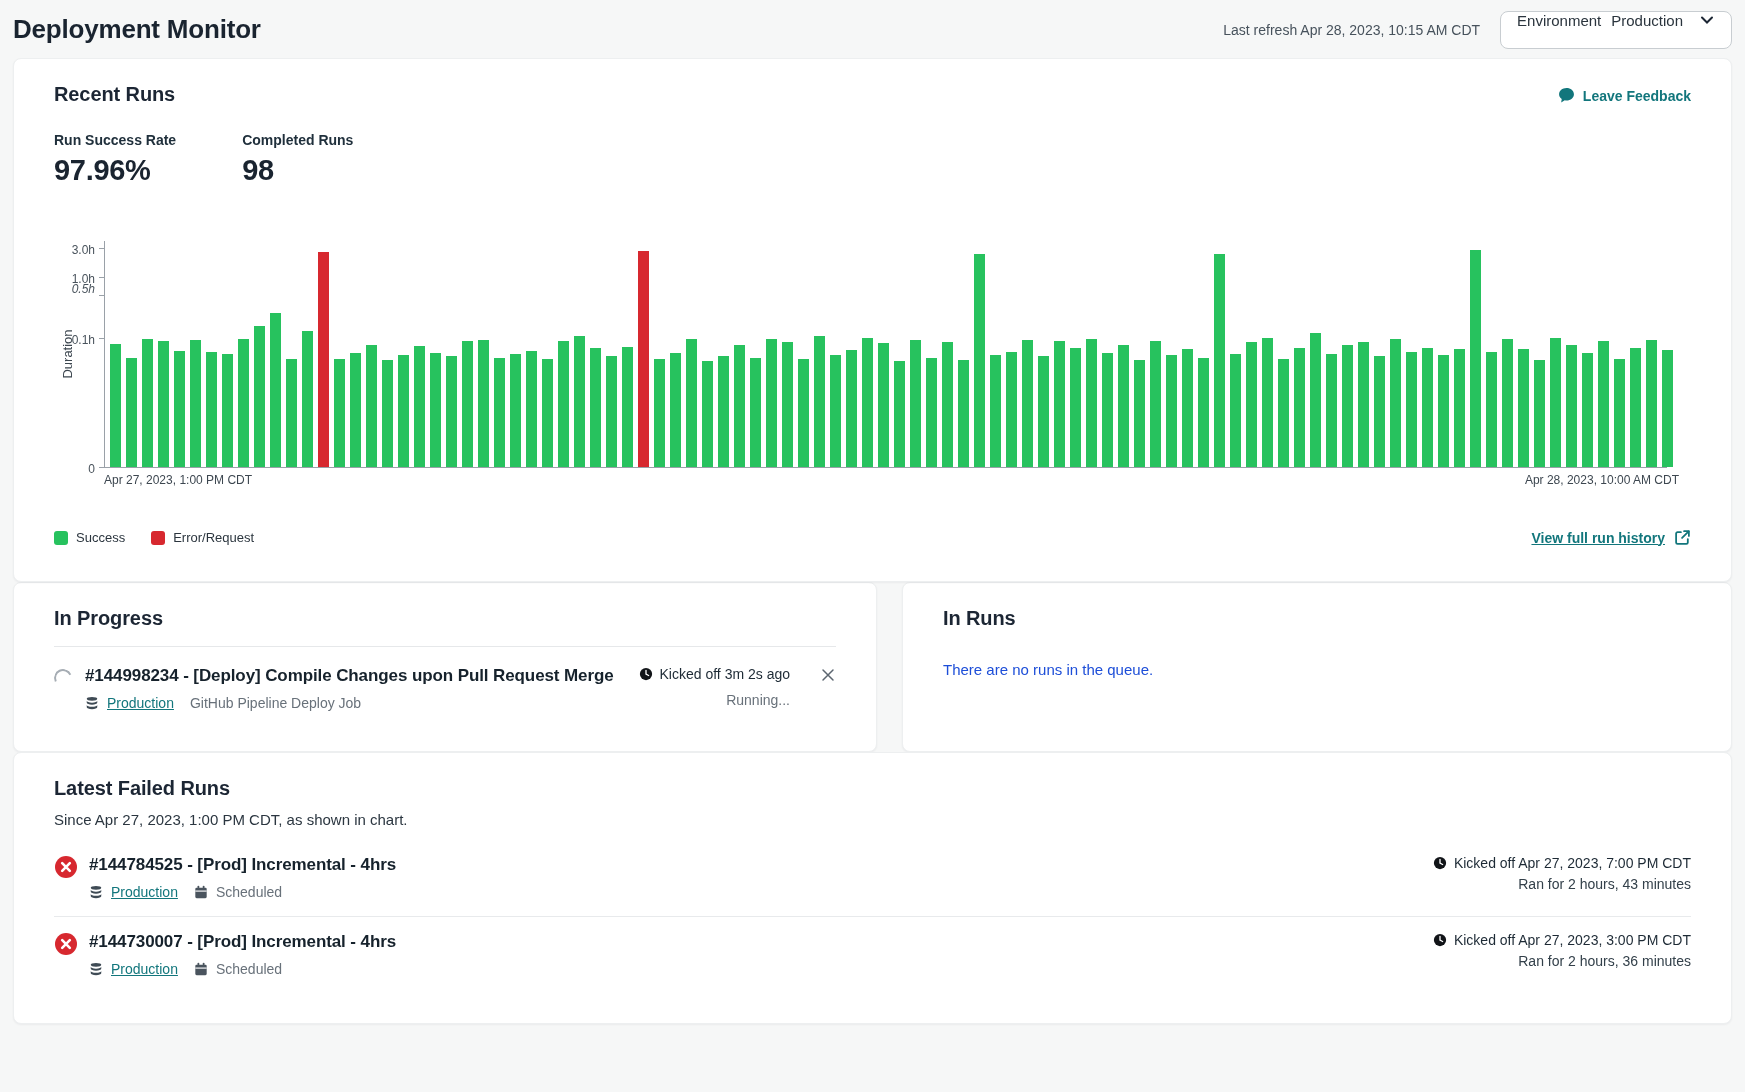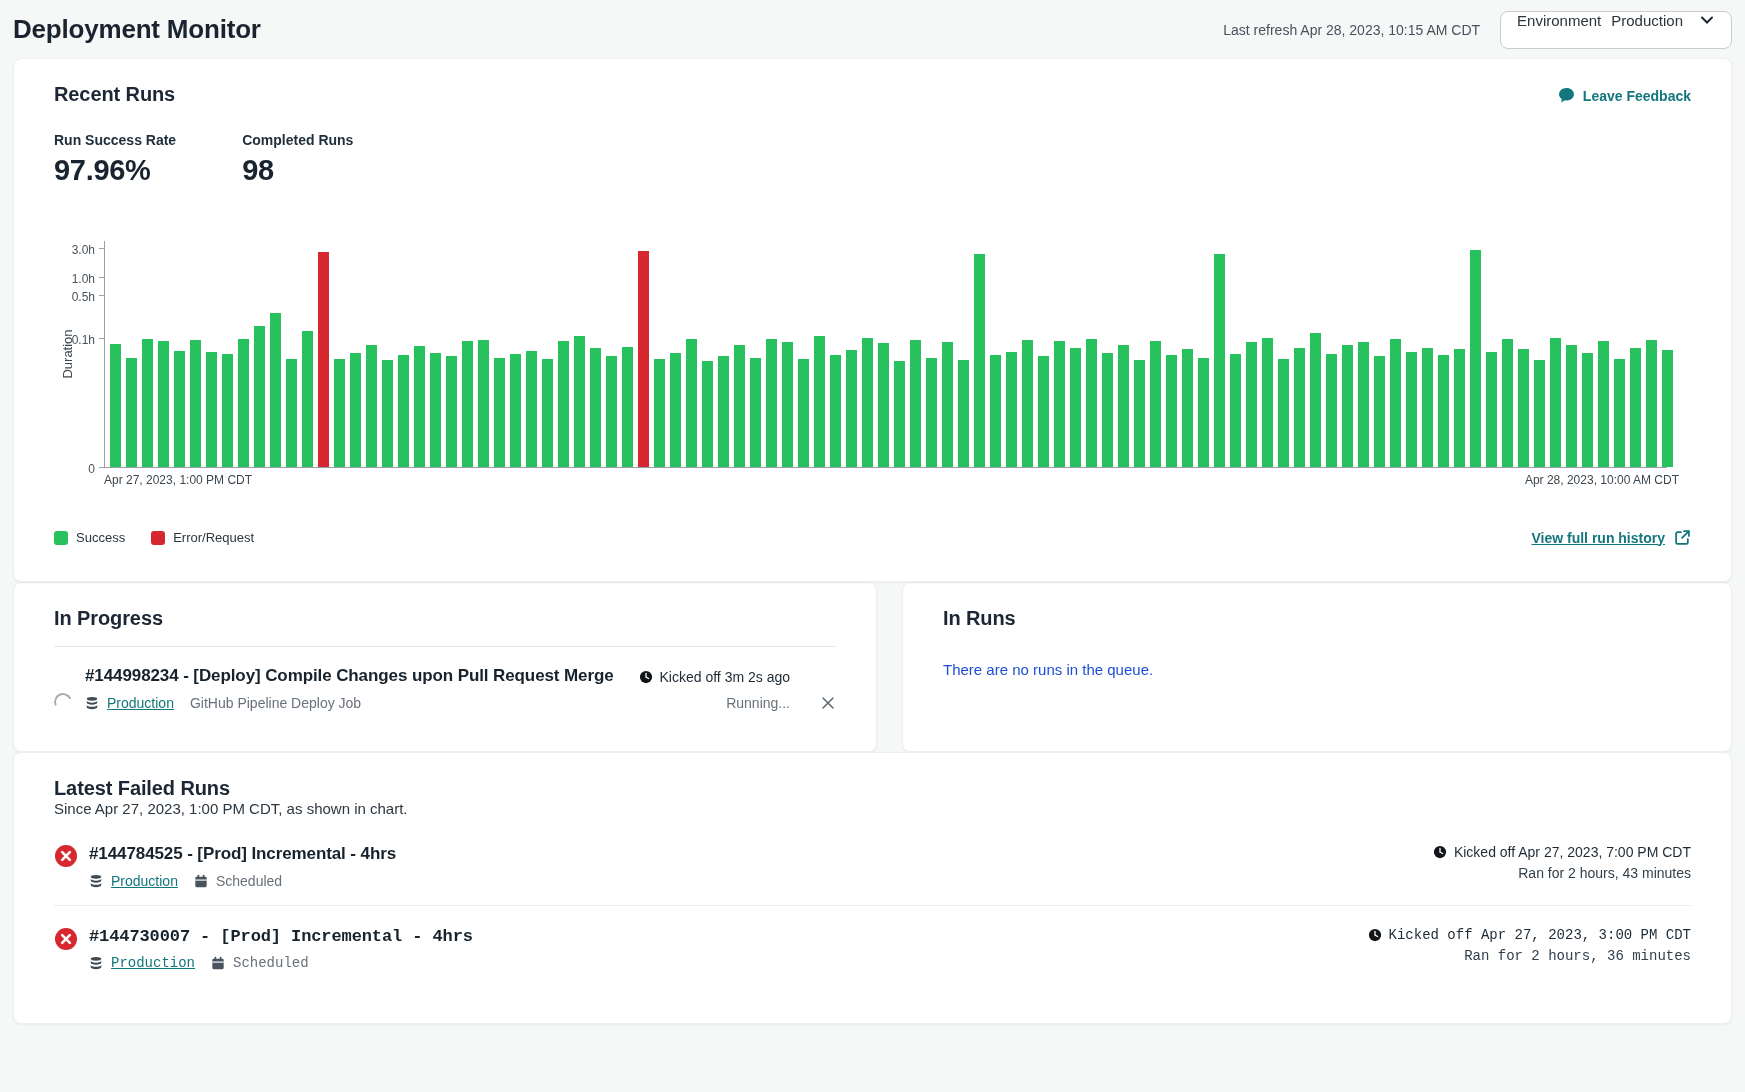--- a/index.html
+++ b/index.html
@@ -61,45 +61,45 @@
   .legend-item { display:flex; align-items:center; gap:8px; font-size:13px; color:#2b353e; }
   .swatch { width:14px; height:14px; border-radius:3px; }
   .history-link { display:flex; align-items:center; gap:9px; color:#12767c;
     font-size:14px; font-weight:600; text-decoration:underline; cursor:pointer; }
 
   
   .cards-row { display:flex; gap:25px; }
   .card-progress { flex:0 0 864px; height:170px; }
   .card-queue { flex:1; height:170px; }
   .progress-divider { height:1px; background:#e6e8ea; margin-top:16px; }
-  .run-row { display:flex; align-items:flex-end; margin-top:19px; }
+  .run-row { display:flex; align-items:flex-start; margin-top:19px; }
   .spinner {
     width:18px; height:18px; border-radius:50%; flex:0 0 18px;
     border:2px solid #a6adb4; border-right-color:transparent; border-bottom-color:transparent;
     transform:rotate(20deg); margin-top:3px; margin-right:13px;
   }
   .run-text { flex:1; min-width:0; }
   .run-title { font-size:17px; font-weight:700; color:#16222c; letter-spacing:-0.1px; }
   .run-meta { display:flex; align-items:center; gap:8px; margin-top:9px; font-size:14px; }
   .meta-link { color:#12767c; text-decoration:underline; cursor:pointer; }
   .meta-gray { color:#68717a; }
   .run-meta .gap-l { margin-left:8px; }
   .run-right { text-align:right; white-space:nowrap; }
   .kicked { display:flex; align-items:center; gap:7px; justify-content:flex-end;
     font-size:14px; color:#1d2a35; }
   .run-sub-right { font-size:14px; color:#68717a; margin-top:10px; }
   .close-btn { margin-left:30px; margin-top:1px; cursor:pointer; display:inline-flex; }
   .queue-empty { margin-top:31px; font-size:15px; color:#1d4ed8; }
 
   
   .card-failed { height:272px; }
-  .failed-sub { margin-top:0; font-size:15px; color:#2b3640; }
+  .failed-sub { margin-top:11px; font-size:15px; color:#2b3640; }
   .failed-row { display:flex; align-items:flex-start; }
   .failed-row.first { margin-top:27px; }
-  .failed-row.second { margin-top:21px;font-family:Liberation Mono, monospace; }
+  .failed-row.second { margin-top:15px; }
   .failed-icon { flex:0 0 24px; margin-right:11px; margin-top:0; }
   .failed-divider { height:1px; background:#e8eaec; margin-top:16px; }
   .ranfor { font-size:14px; color:#33404a; margin-top:5px; }
   svg { display:block; }
 </style>
 </head>
 <body>
 
 <div class="page-header">
   <div class="page-title">Deployment Monitor</div>
@@ -143,21 +143,21 @@
       </div>
     </div>
 
     <div class="chart-wrap">
       <div class="y-axis-title">Duration</div>
       <div class="yticks">
           <div class="ytick" style="bottom: 211px;">3.0h</div>
           <div class="ytickmark" style="bottom: 219px;"></div>
           <div class="ytick" style="bottom: 182px;">1.0h</div>
           <div class="ytickmark" style="bottom: 190px;"></div>
-          <div class="ytick" style="bottom: 164px;">0.5h</div>
+          <div class="ytick" style="bottom: 172px; font-style: italic;">0.5h</div>
           <div class="ytickmark" style="bottom: 172px;"></div>
           <div class="ytick" style="bottom: 121px;">0.1h</div>
           <div class="ytickmark" style="bottom: 129px;"></div>
           <div class="ytick" style="bottom: -8px;">0</div>
           <div class="ytickmark" style="bottom: 0px;"></div>
         </div>
       <div class="plot">
           <div class="bar" style="height: 123px; background: rgb(39, 194, 94);"></div>
           <div class="bar" style="height: 109px; background: rgb(39, 194, 94);"></div>
           <div class="bar" style="height: 128px; background: rgb(39, 194, 94);"></div>

